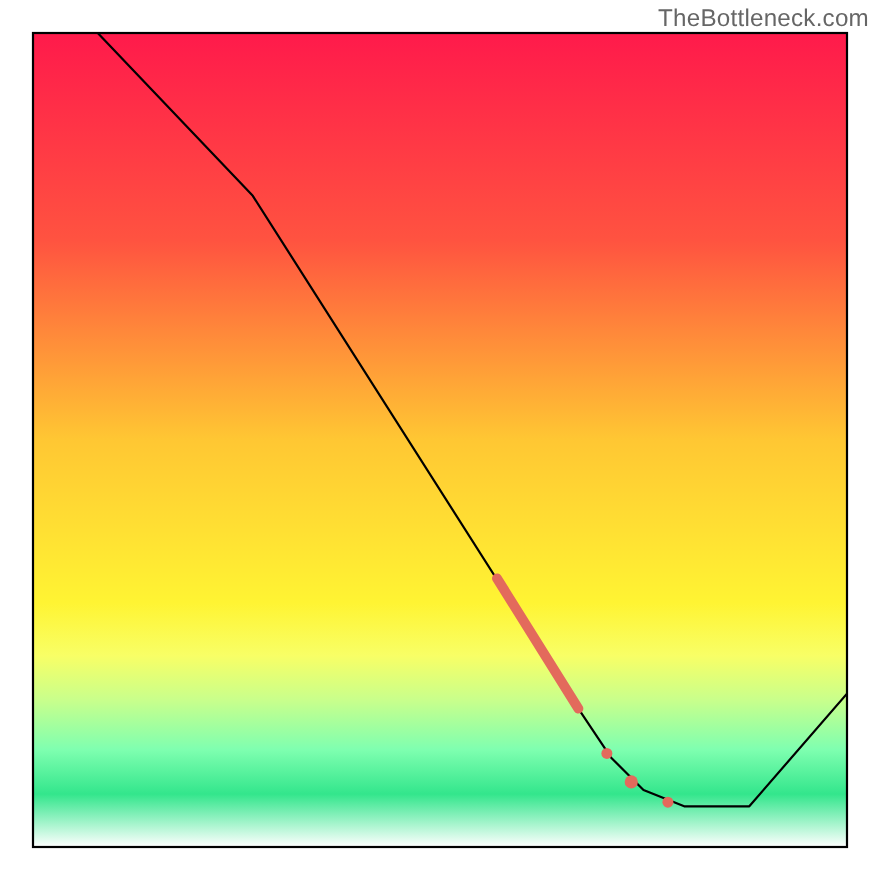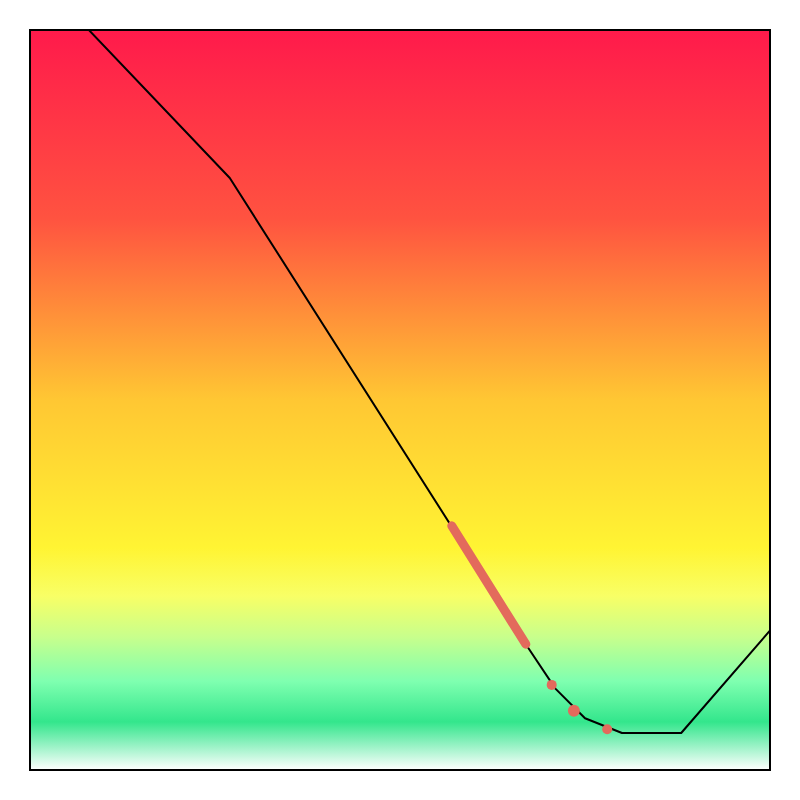--- a/index.html
+++ b/index.html
@@ -26,20 +26,21 @@
     z-index: 10;
   }
   svg {
     display: block;
   }
 </style>
 </head>
 <body>
 
 <div class="chart-container">
+  <div class="watermark">TheBottleneck.com</div>
   <svg id="chart-svg" width="800" height="800" viewBox="0 0 800 800">
       <defs>
         <linearGradient id="bg-grad" x1="0" y1="0" x2="0" y2="1">
           <stop offset="0%" stop-color="#ff1a4b"></stop>
           <stop offset="25.5%" stop-color="#ff5340"></stop>
           <stop offset="50%" stop-color="#ffc733"></stop>
           <stop offset="70%" stop-color="#fff433"></stop>
           <stop offset="76.5%" stop-color="#f8ff66"></stop>
           <stop offset="82%" stop-color="#c8ff8c"></stop>
           <stop offset="88%" stop-color="#7fffb0"></stop>

